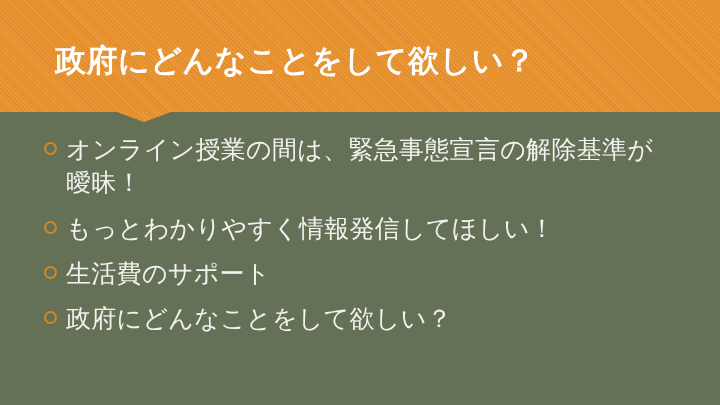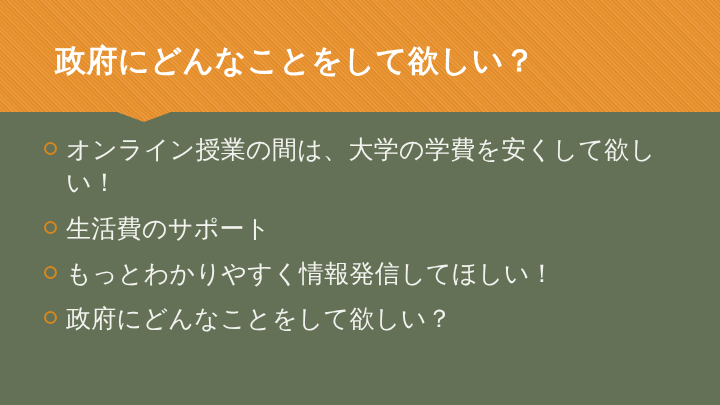--- a/index.html
+++ b/index.html
@@ -128,31 +128,31 @@
 
   <div class="header-band"></div>
   <div class="header-notch"></div>
 
   <h1 class="slide-title">政府にどんなことをして欲しい？</h1>
 
   <ul class="bullet-list">
 
     <li class="bullet-item wrap">
       <span class="bullet-marker"></span>
-      <span class="bullet-text">オンライン授業の間は、大学の学費を安くして欲しい！</span>
+      <span class="bullet-text">オンライン授業の間は、緊急事態宣言の解除基準が曖昧！</span>
+    </li>
+
+    <li class="bullet-item nowrap">
+      <span class="bullet-marker"></span>
+      <span class="bullet-text">もっとわかりやすく情報発信してほしい！</span>
     </li>
 
     <li class="bullet-item nowrap">
       <span class="bullet-marker"></span>
       <span class="bullet-text">生活費のサポート</span>
-    </li>
-
-    <li class="bullet-item nowrap">
-      <span class="bullet-marker"></span>
-      <span class="bullet-text">もっとわかりやすく情報発信してほしい！</span>
     </li>
 
     <li class="bullet-item nowrap">
       <span class="bullet-marker"></span>
       <span class="bullet-text">政府にどんなことをして欲しい？</span>
     </li>
 
   </ul>
 
 </div>

